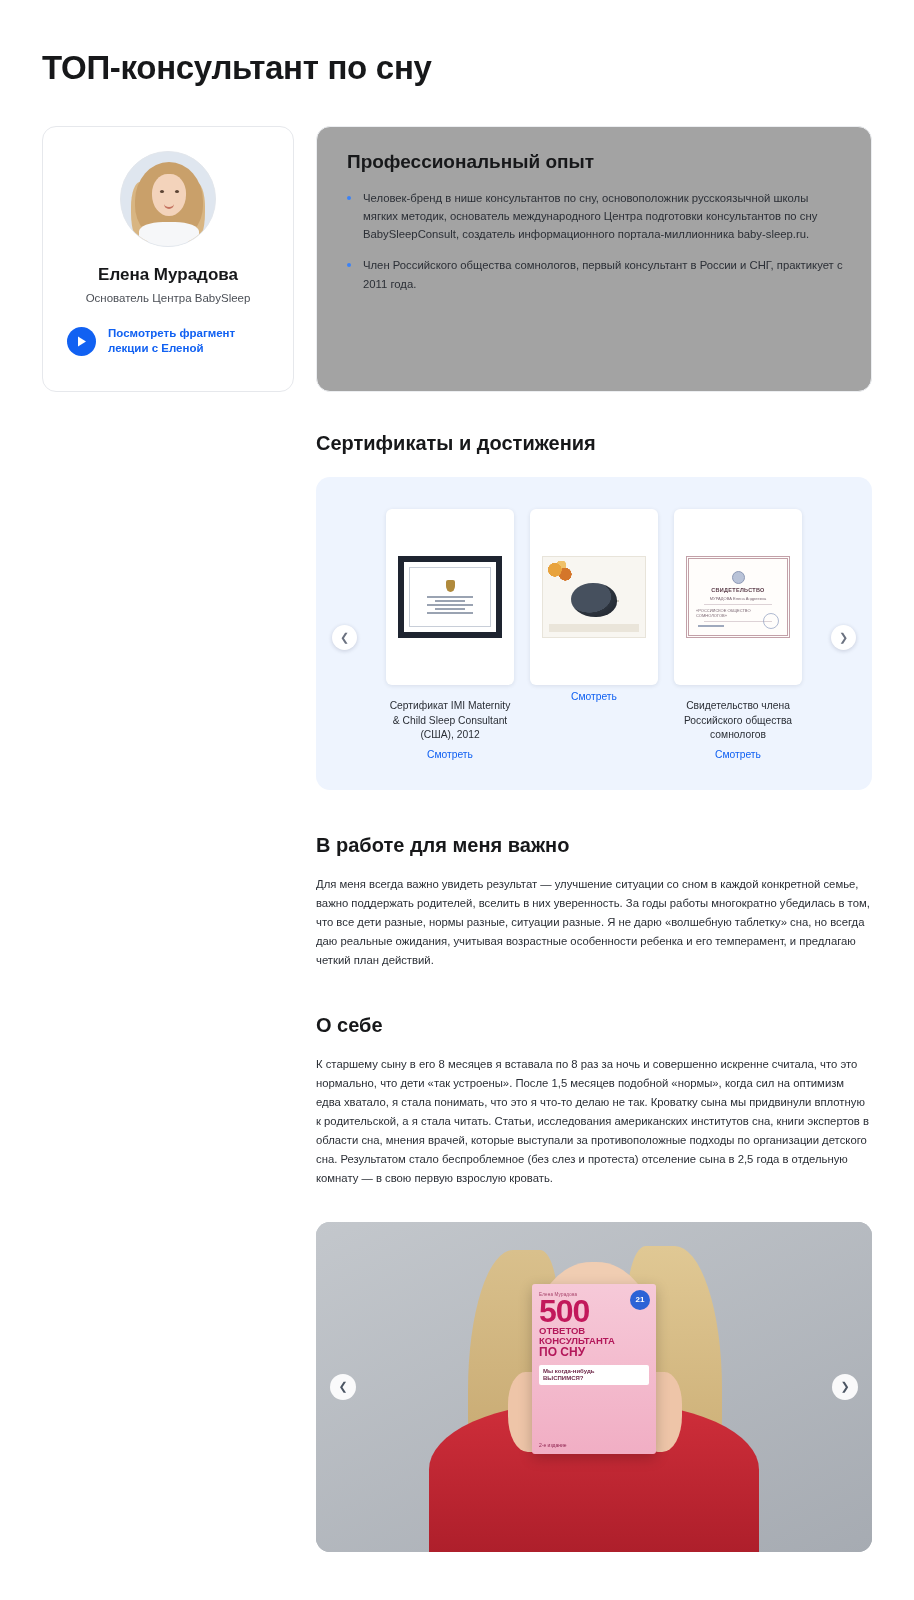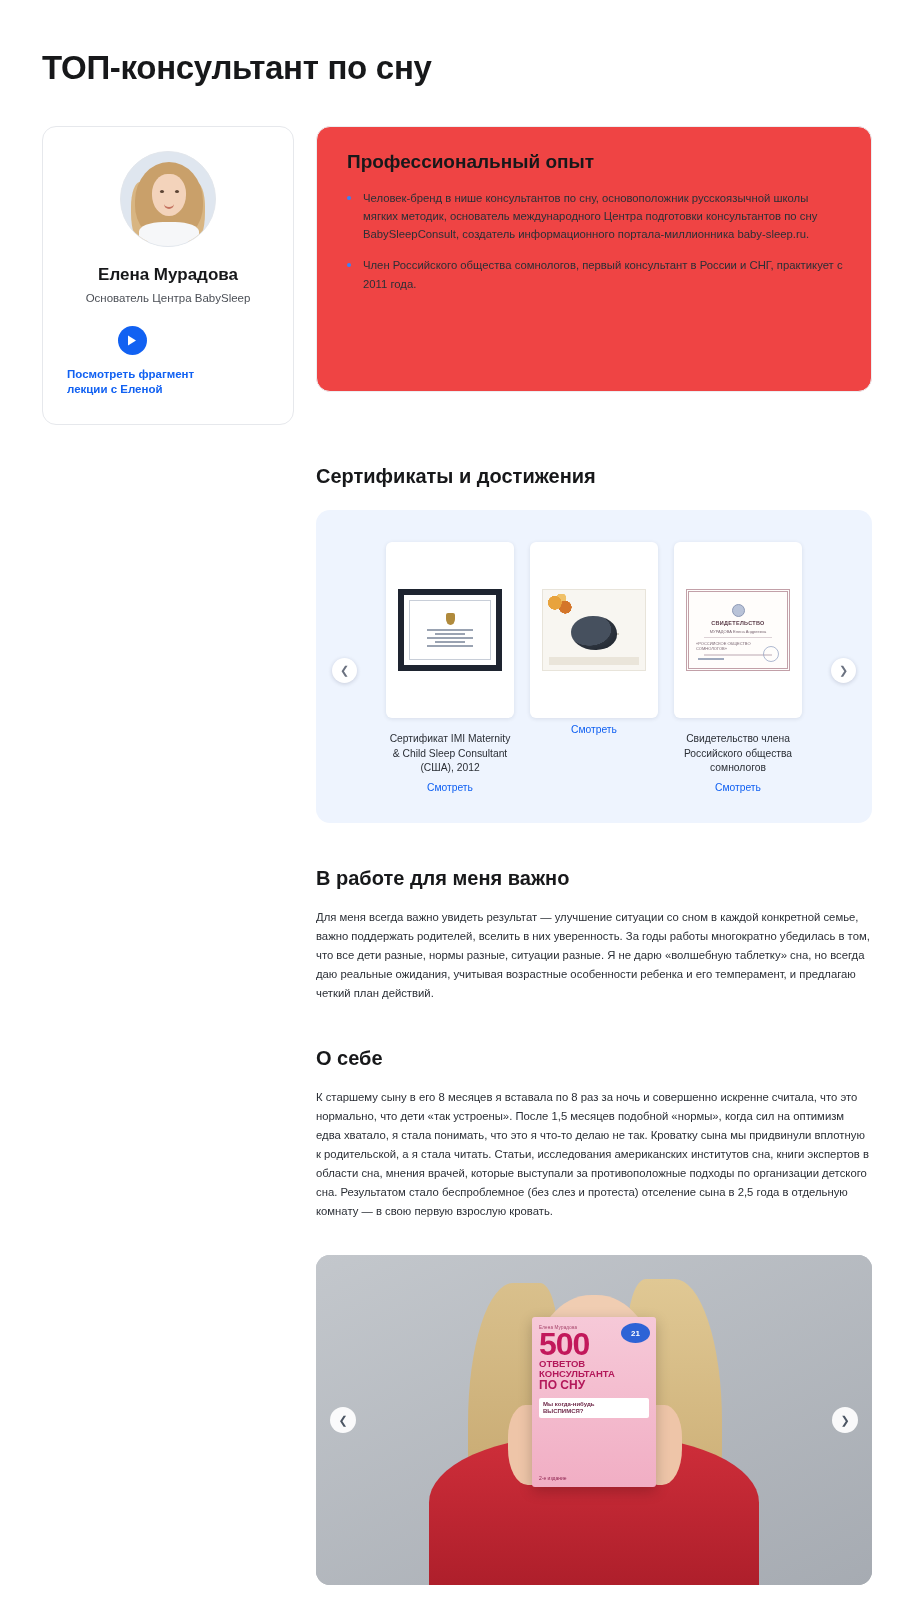--- a/index.html
+++ b/index.html
@@ -118,21 +118,20 @@
     text-align: center;
   }
   .play-row {
     display: flex;
     align-items: center;
     gap: 12px;
     margin-top: 22px;
     align-self: flex-start;
     padding-left: 4px;
     cursor: pointer;
-    flex-direction: column;
   }
   .play-btn {
     width: 29px; height: 29px;
     border-radius: 50%;
     background: #1161f2;
     display: flex;
     align-items: center;
     justify-content: center;
     flex: 0 0 auto;
   }
@@ -140,21 +139,21 @@
   .play-label {
     font-size: 11.5px;
     font-weight: bold;
     color: #1161f2;
     line-height: 1.35;
     max-width: 130px;
   }
 
   .exp-card {
     flex: 1;
-    background: #ef4444;
+    background: #a3a3a3;
     border: 1px solid #eceef1;
     border-radius: 14px;
     padding: 24px 26px 26px 30px;
     min-height: 266px;
   }
   .exp-title {
     font-size: 19px;
     font-weight: bold;
     color: #17181a;
     margin: 0 0 16px 0;
@@ -400,21 +399,21 @@
     background: #fff;
     border-radius: 2px;
     padding: 3px 4px;
     font-size: 6px;
     line-height: 1.15;
     color: #6f2a4a;
     font-weight: bold;
   }
   .ph-book .b-badge {
     position: absolute; right: 6px; top: 6px;
-    width: 29px; height: 20px; border-radius: 50%;
+    width: 20px; height: 20px; border-radius: 50%;
     background: #2d63d6; color: #fff;
     font-size: 8px; font-weight: bold;
     display: flex; align-items: center; justify-content: center;
   }
   .ph-book .b-foot {
     position: absolute; left: 7px; bottom: 6px;
     font-size: 5px; color: #8e2450;
   }
   .ph-hand-l { position: absolute; left: 50%; margin-left: -86px; top: 150px; width: 44px; height: 80px; background:#eec5a8; border-radius: 40% 30% 45% 45%;}
   .ph-hand-r { position: absolute; left: 50%; margin-left: 44px; top: 150px; width: 44px; height: 80px; background:#eec5a8; border-radius: 30% 40% 45% 45%;}

